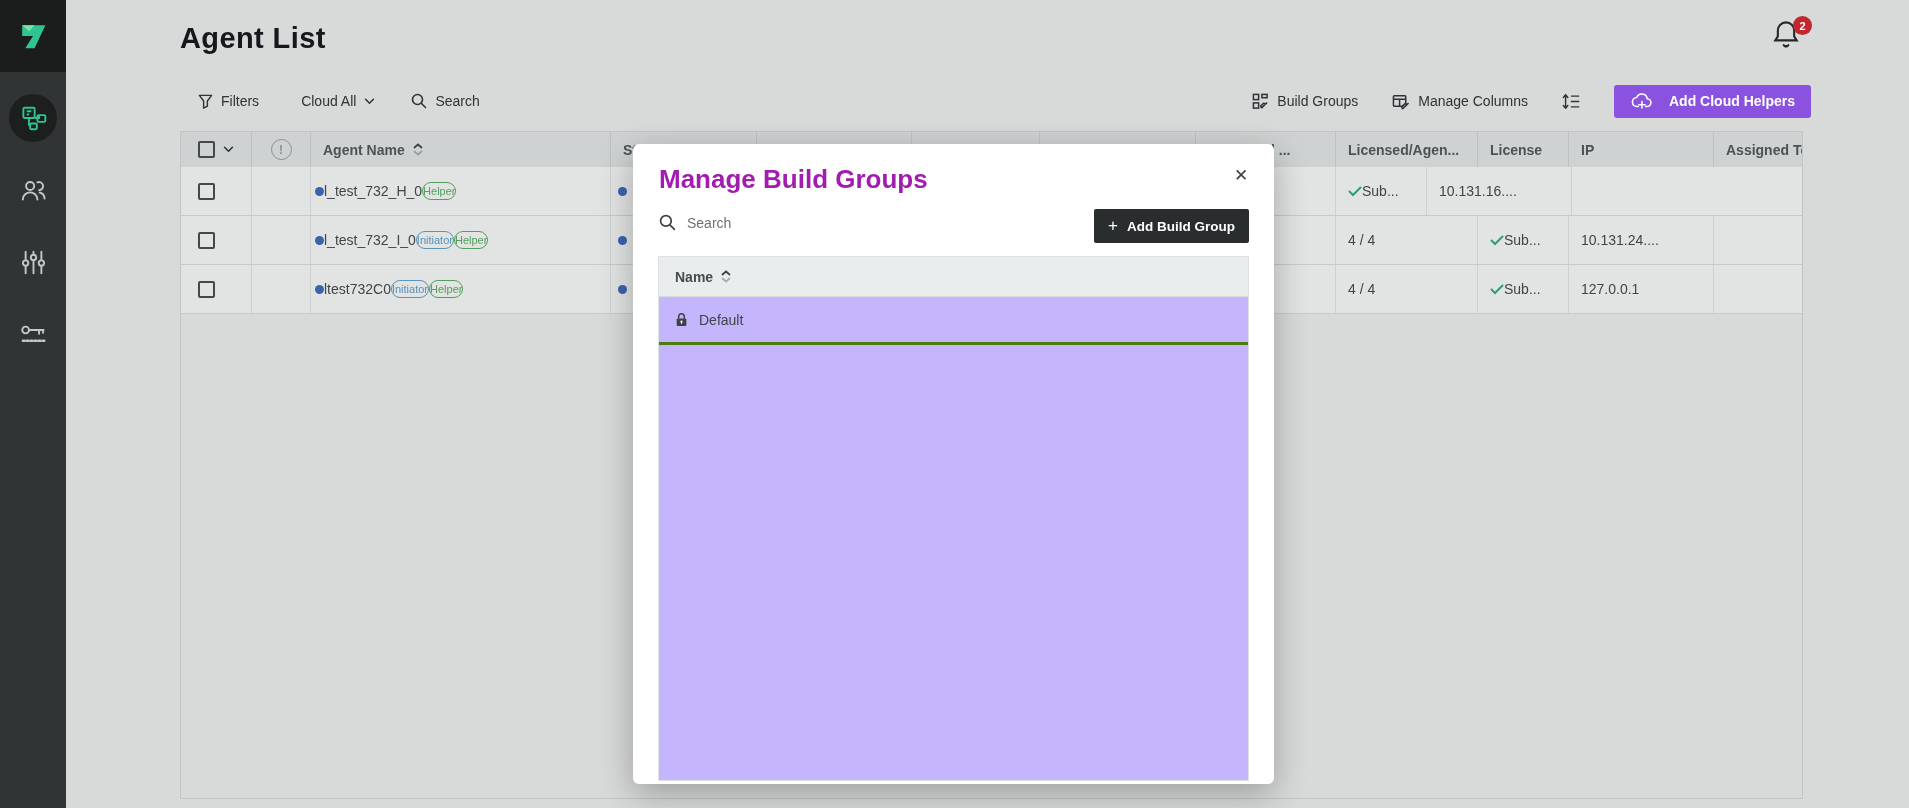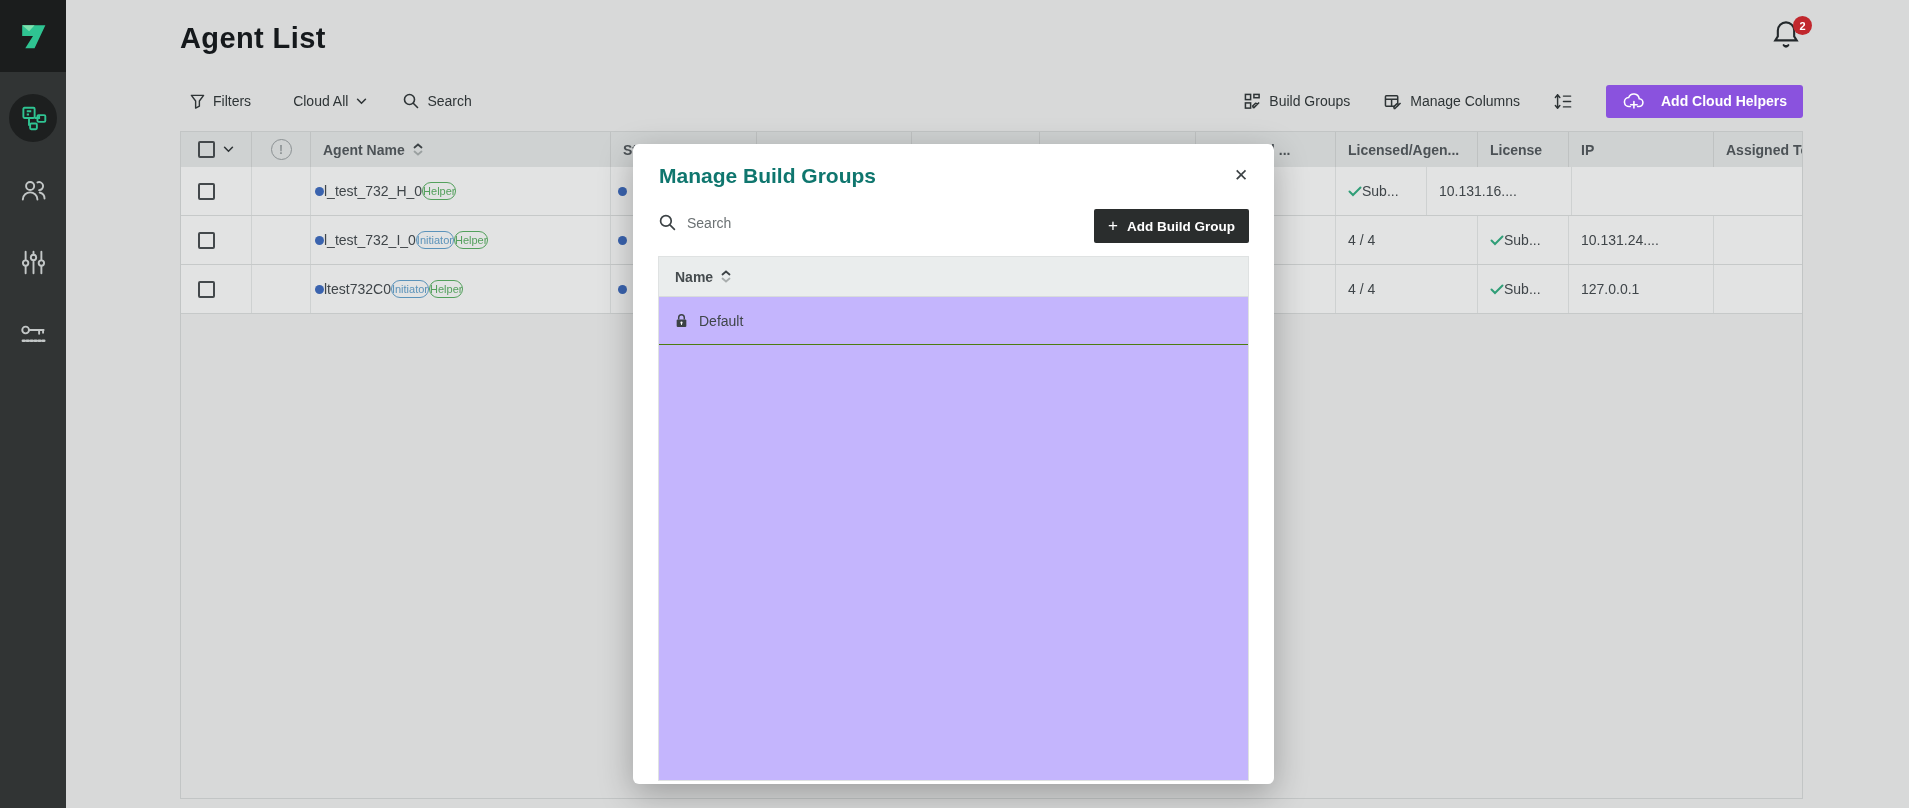--- a/index.html
+++ b/index.html
@@ -13,21 +13,21 @@
   .logo-box { height:72px; background:#1b1d1d; display:flex; align-items:center; justify-content:center; }
   .side-nav { display:flex; flex-direction:column; align-items:center; padding-top:22px; gap:24px; }
   .side-item { width:48px; height:48px; display:flex; align-items:center; justify-content:center; border-radius:50%; cursor:pointer; }
   .side-item.active { background:#1d1f1f; }
   
   .page-title { position:absolute; left:180px; top:22px; font-size:29px; font-weight:bold; color:#15191c; letter-spacing:.4px; }
   .bell-wrap { position:absolute; left:1772px; top:18px; width:40px; height:36px; cursor:pointer; }
   .bell-badge { position:absolute; right:0; top:-2px; min-width:19px; height:19px; border-radius:50%;
     background:#c1272d; color:#fff; font-size:11px; font-weight:bold; display:flex; align-items:center; justify-content:center; }
   
-  .toolbar { position:absolute; left:180px; top:84px; width:1623px; height:34px; display:flex; align-items:center; font-size:14px; color:#2e3436; }
+  .toolbar { position:absolute; left:188px; top:84px; width:1623px; height:34px; display:flex; align-items:center; font-size:14px; color:#2e3436; }
   .tb-item { display:flex; align-items:center; gap:8px; cursor:pointer; white-space:nowrap; }
   .tb-left { display:flex; align-items:center; }
   .tb-right { margin-left:auto; display:flex; align-items:center; gap:34px; }
   .btn-purple { background:#8a52de; color:#fff; height:33px; padding:0 16px; border:none; border-radius:3px;
     font-size:14px; font-weight:bold; font-family:"Liberation Sans",sans-serif; display:flex; align-items:center; gap:17px; cursor:pointer; }
   
   .agent-table { position:absolute; left:180px; top:131px; width:1623px; height:668px;
     border:1px solid #c2c5c5; overflow:hidden; }
   .thead { display:flex; height:35px; background:#cfd2d2; width:1733px; }
   .th { display:flex; align-items:center; padding:0 12px; font-size:14px; font-weight:bold; color:#4c5256;
@@ -41,36 +41,36 @@
   .cbx { width:17px; height:17px; border:2px solid #43484b; border-radius:2px; flex:none; cursor:pointer; background:transparent; }
   .dot { width:9px; height:9px; border-radius:50%; background:#3a63ae; flex:none; }
   .tag { font-size:11px; padding:2px 0; border-radius:10px; border:1px solid; background:transparent; }
   .tag-green { color:#53a05c; border-color:#53a05c; }
   .tag-blue  { color:#5b93ba; border-color:#5b93ba; }
   .alert-circle { width:21px; height:21px; border:1.5px solid #8b9193; border-radius:50%; color:#8b9193;
     font-size:12px; font-weight:bold; display:flex; align-items:center; justify-content:center; margin:0 auto; }
   
   .modal { position:absolute; left:633px; top:144px; width:641px; height:640px; background:#fff;
     border-radius:6px; box-shadow:0 10px 34px rgba(0,0,0,.28); z-index:30; }
-  .modal-title { position:absolute; left:26px; top:20px; font-size:21px; font-weight:bold; color:#0f766e; }
+  .modal-title { position:absolute; left:26px; top:20px; font-size:26px; font-weight:bold; color:#a21caf; }
   .modal-close { position:absolute; right:20px; top:18px; width:26px; height:26px; border:none; background:none;
     font-size:17px; color:#3c4245; cursor:pointer; }
   .modal-search { position:absolute; left:26px; top:70px; display:flex; align-items:center; gap:11px; width:320px; }
   .modal-search input { border:none; outline:none; font-size:14px; font-family:"Liberation Sans",sans-serif;
     color:#3f4549; background:transparent; width:270px; }
   .modal-search input::placeholder { color:#6b7173; }
   .btn-dark { position:absolute; right:25px; top:65px; height:34px; background:#2a2d2d; color:#fff; border:none;
     border-radius:2px; padding:0 14px; font-size:13.5px; font-weight:bold; font-family:"Liberation Sans",sans-serif;
     display:flex; align-items:center; gap:9px; cursor:pointer; }
   .btn-dark .plus { font-size:17px; font-weight:normal; }
   .modal-table { position:absolute; left:25px; right:25px; top:112px; bottom:3px; border:1px solid #dfe2e2; background:#c4b5fd; }
   .mt-head { height:40px; background:#eaeded; border-bottom:1px solid #d8dbdb; display:flex; align-items:center;
     padding:0 16px; font-size:14px; font-weight:bold; color:#454b4e; gap:8px; cursor:pointer; }
   .mt-row { height:48px; display:flex; align-items:center; padding:0 16px; font-size:14px; color:#3f4549;
-    border-bottom:1px solid #4d7c0f; gap:11px; cursor:pointer; }
+    border-bottom:3px solid #4d7c0f; gap:11px; cursor:pointer; }
   .sort { display:flex; flex-direction:column; gap:1px; }
   svg { display:block; flex:none; }
 </style>
 </head>
 <body>
 
 <div class="sidebar">
   <div class="logo-box">
     <svg width="34" height="34" viewBox="0 0 44 44">
       <path d="M8 8 H38 L24 38 H12 L22 22 H8 Z" fill="#2fc492"></path>

